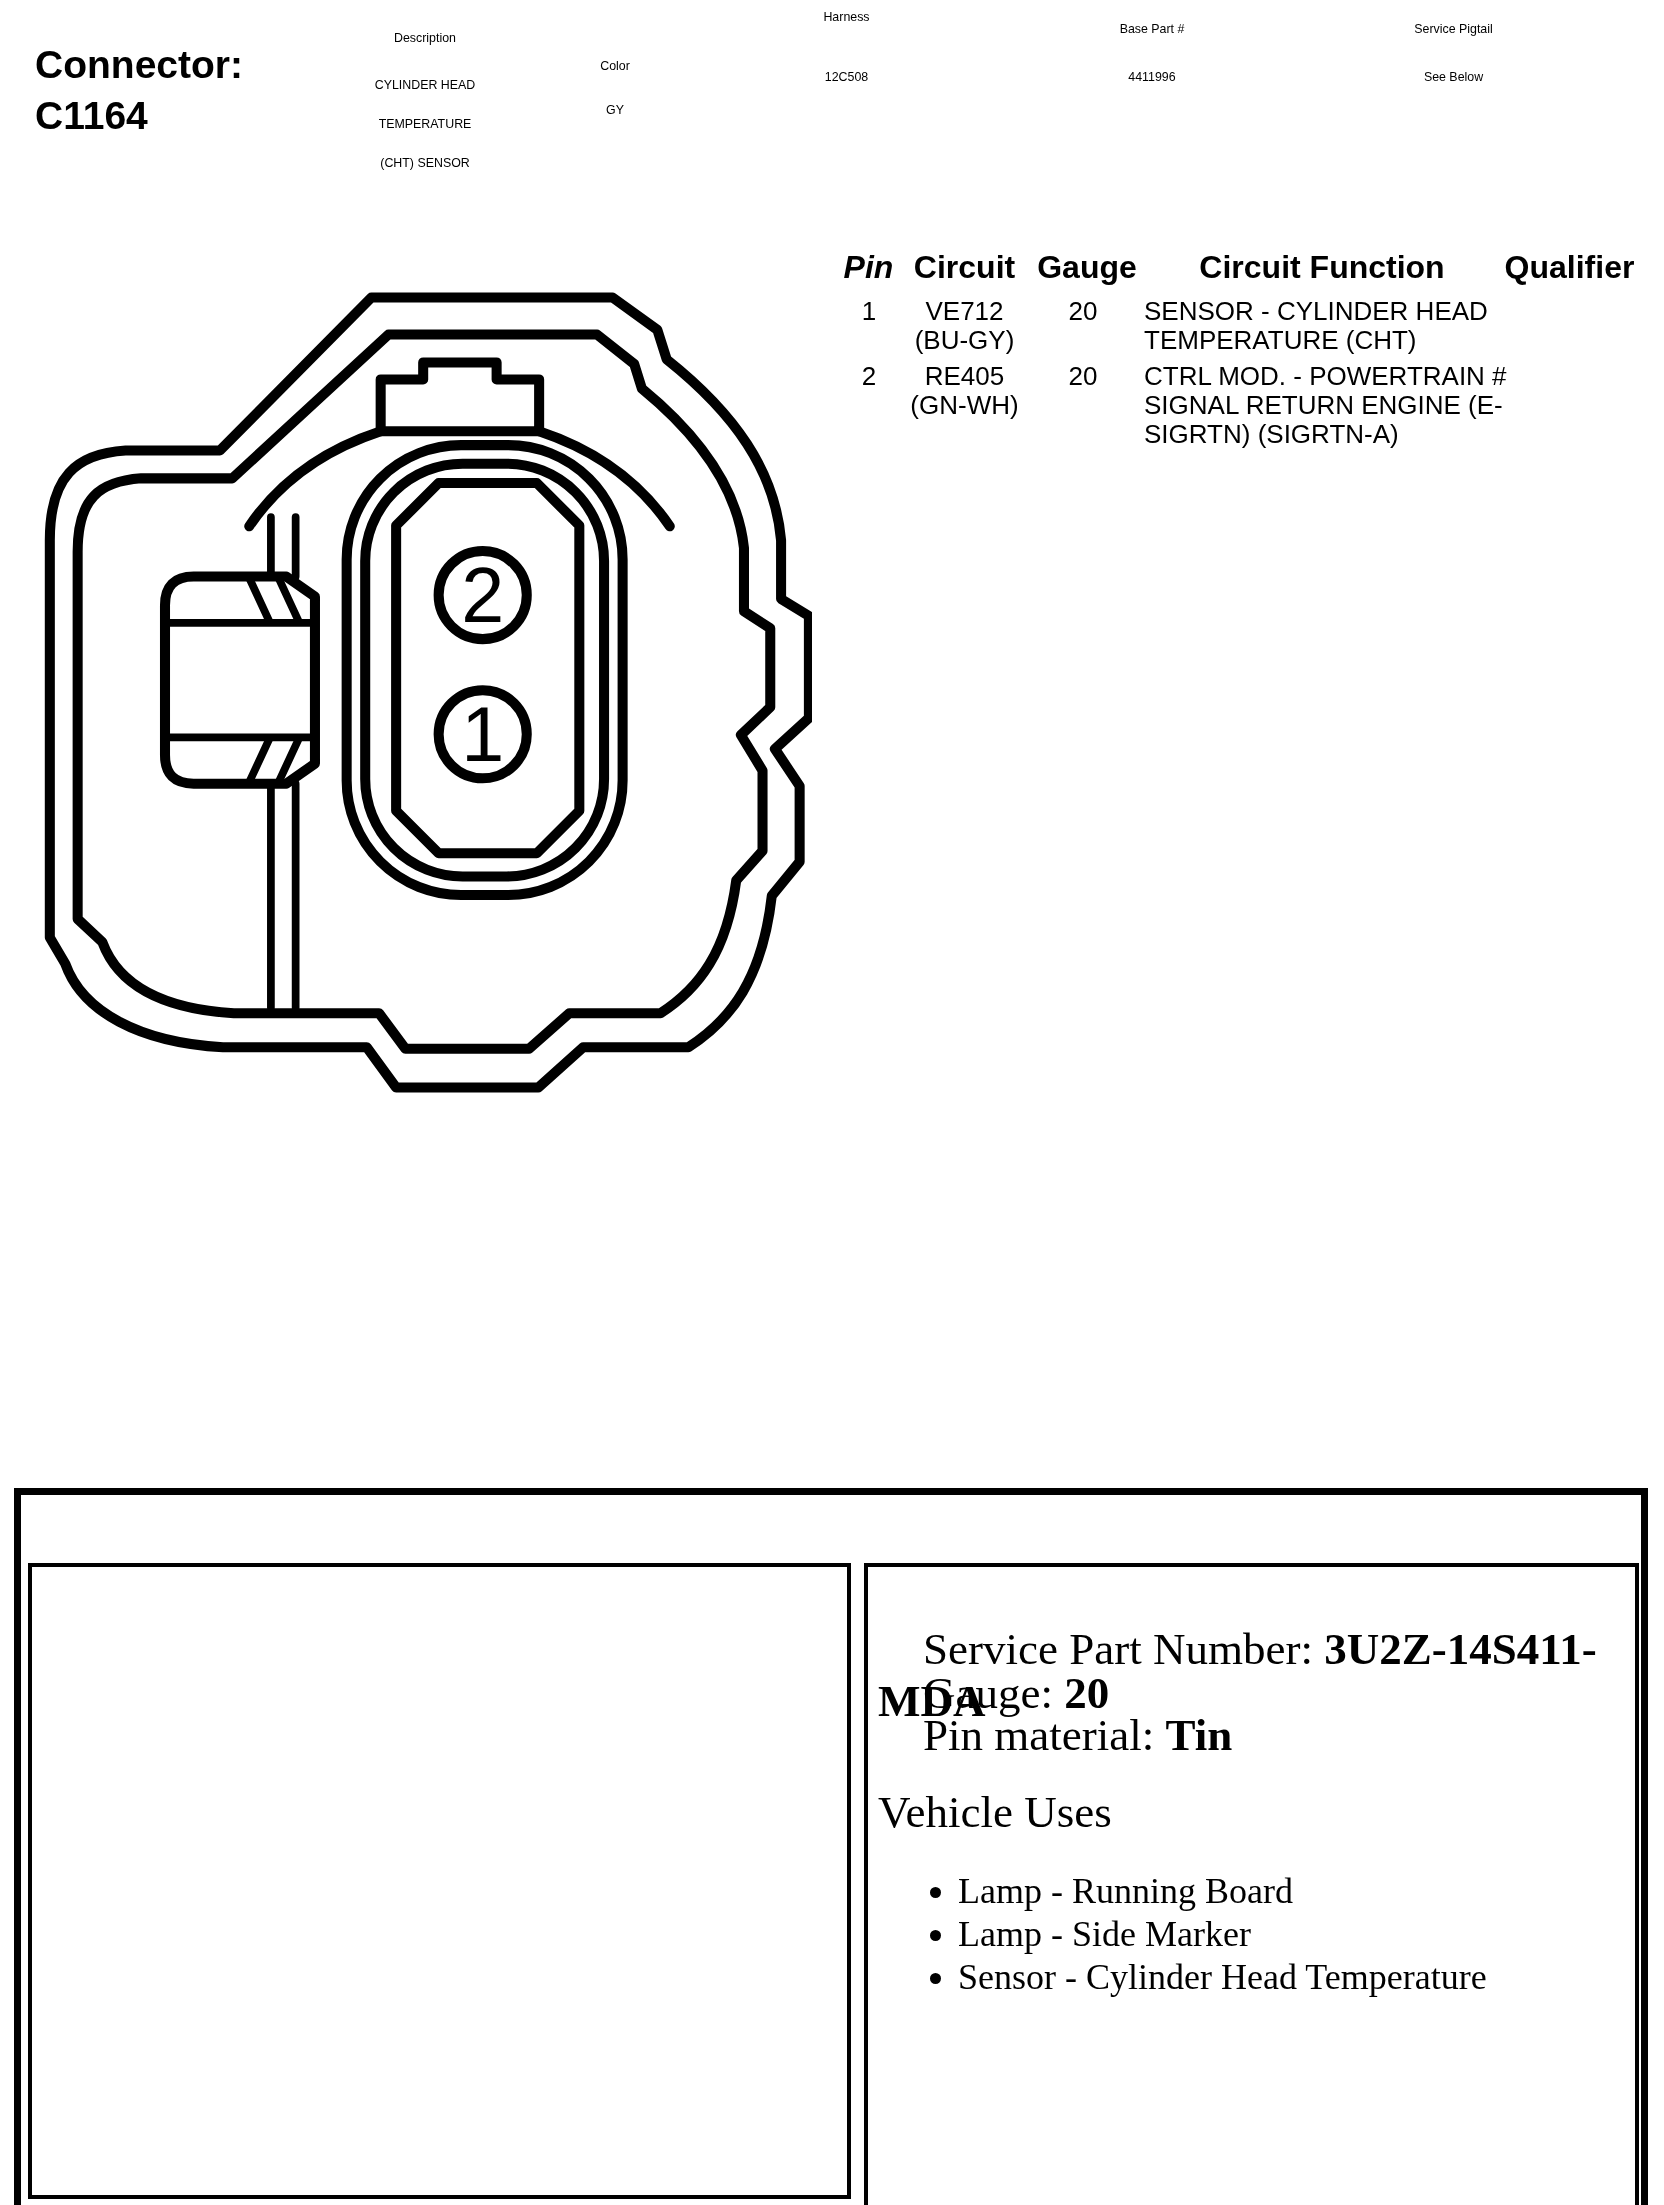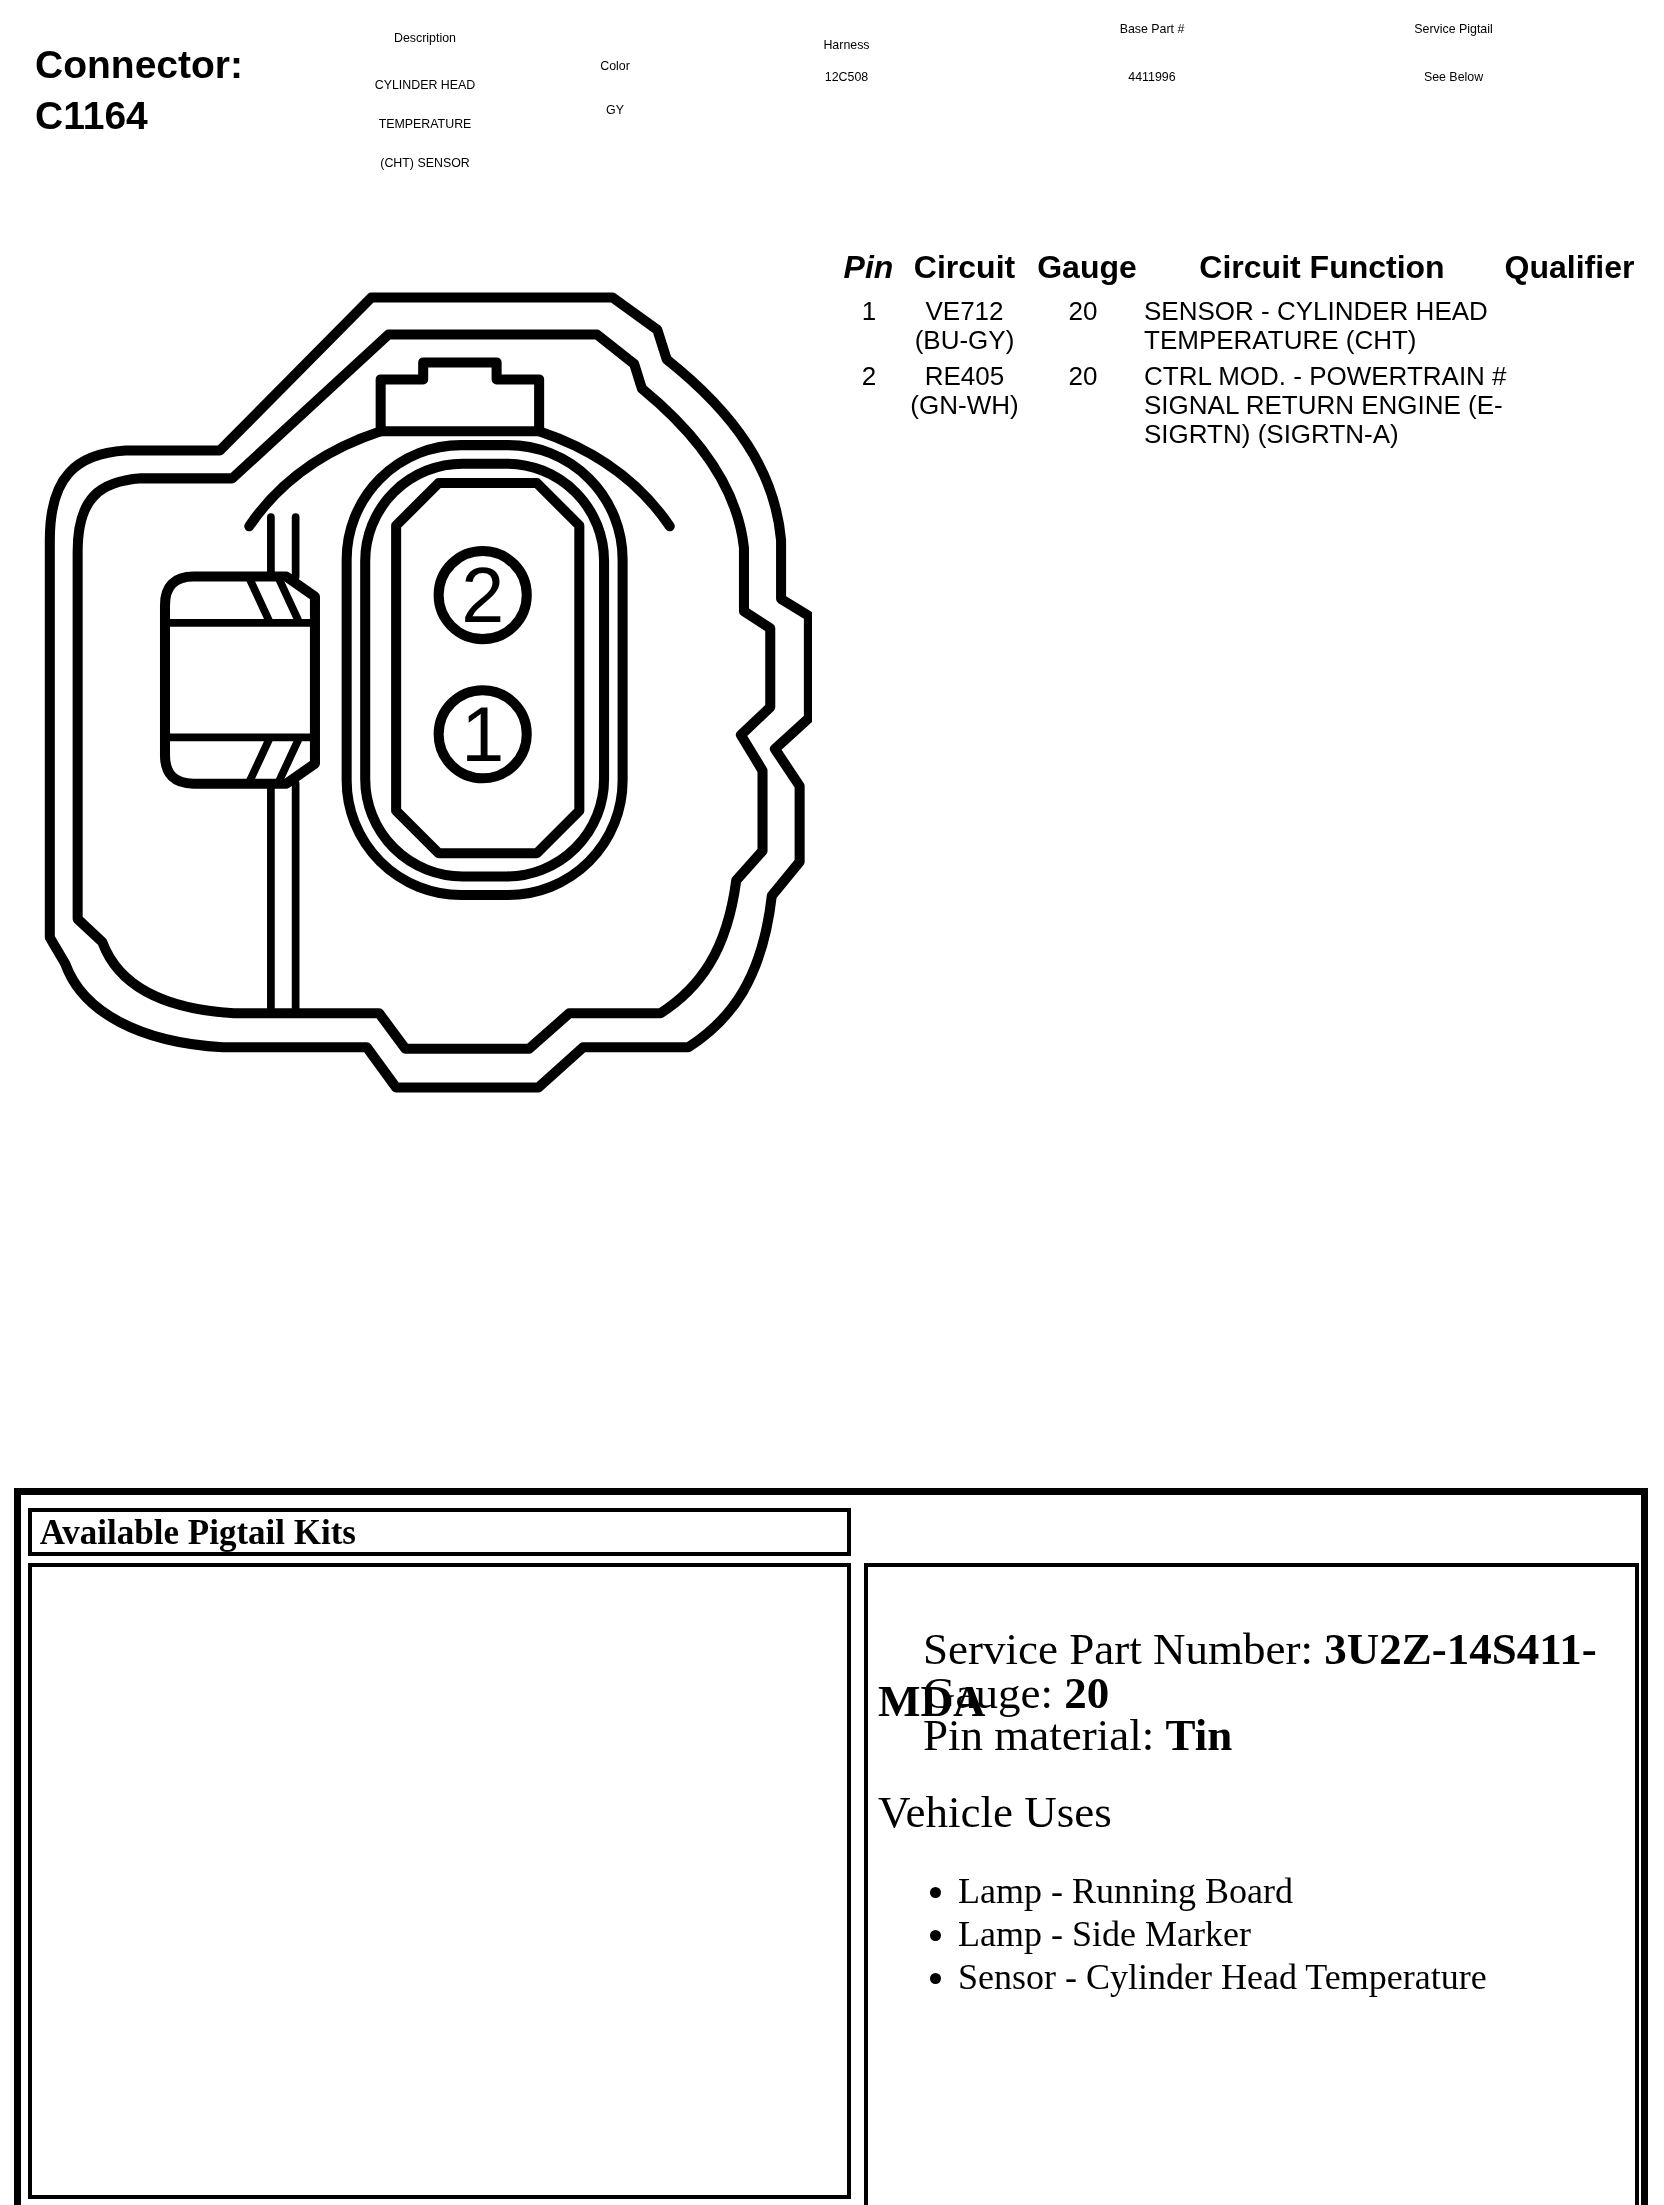--- a/index.html
+++ b/index.html
@@ -13,21 +13,21 @@
   }
   .page { position: absolute; inset: 0; background: #fff; }
 
   
   .conn-label { position: absolute; left: 35px; top: 39px; font-weight: 700; font-size: 39px; line-height: 51px; }
   .hcol { position: absolute; text-align: center; }
   .c-desc-lbl  { left: 305px;  top: 21.7px; width: 240px; margin-top: 9px; }
   .c-desc-val  { left: 278px;  top: 66px; width: 294px; line-height: 39px; }
   .c-color-lbl { left: 561px;  top: 59px; width: 108px; }
   .c-color-val { left: 561px;  top: 103px; width: 108px; }
-  .c-harn-lbl  { left: 773px; top: 38px; width: 147px; }
+  .c-harn-lbl  { left: 773px; top: 10px; width: 147px; }
   .c-harn-val  { left: 773px; top: 70px; width: 147px; }
   .c-base-lbl  { left: 1069px; top: 21.7px; width: 166px; }
   .c-base-val  { left: 1069px; top: 70px; width: 166px; }
   .c-serv-lbl  { left: 1357px; top: 21.7px; width: 193px; }
   .c-serv-val  { left: 1357px; top: 70px; width: 193px; }
 
   
   .pt-h { position: absolute; top: 249px; font-weight: 700; font-size: 32px; text-align: center; }
   .pt-h-pin  { left: 830px; width: 77px; font-style: italic; }
   .pt-h-cir  { left: 895px; width: 139px; }
@@ -174,23 +174,20 @@
         <circle cx="574" cy="401" r="57"></circle>
         <circle cx="574" cy="581" r="57"></circle>
         <text x="574" y="436" stroke="none" fill="#000" font-family="Liberation Sans, sans-serif" font-size="100" text-anchor="middle">2</text>
         <text x="574" y="616" stroke="none" fill="#000" font-family="Liberation Sans, sans-serif" font-size="100" text-anchor="middle">1</text>
       </g>
     </svg>
   </figure>
 
   <div class="outer-box"></div>
 
-  <div class="apk-box">
-    <div class="apk-title">Available Pigtail Kits</div>
-  </div>
 
   <div class="left-box"></div>
   <div class="right-box"></div>
 
   <div class="serif-line l-spn">
     <span>Service Part Number: </span><b>3U2Z-14S411-MDA</b>
   </div>
   <div class="serif-line l-gau">
     <span>Gauge: </span><b>20</b>
   </div>

